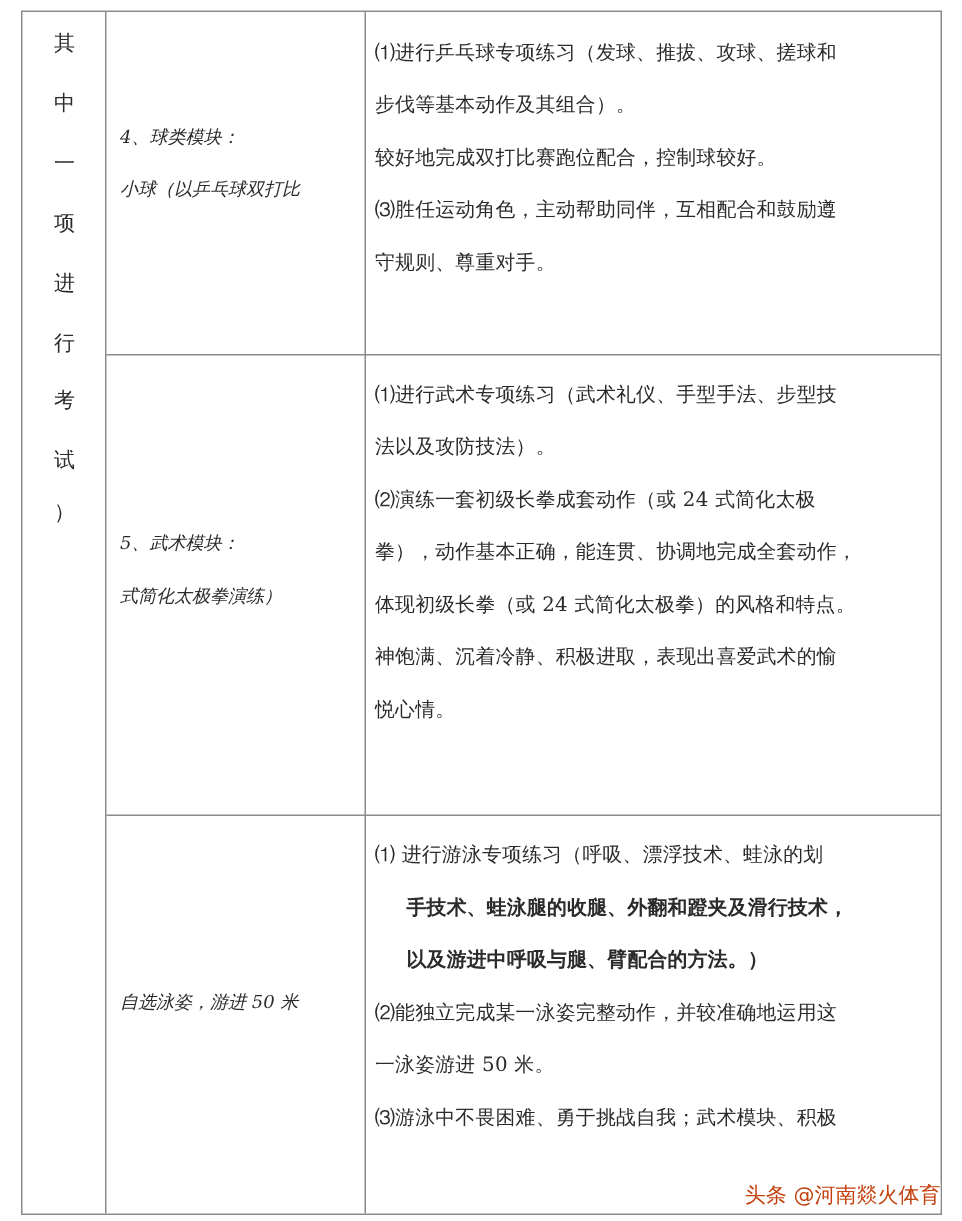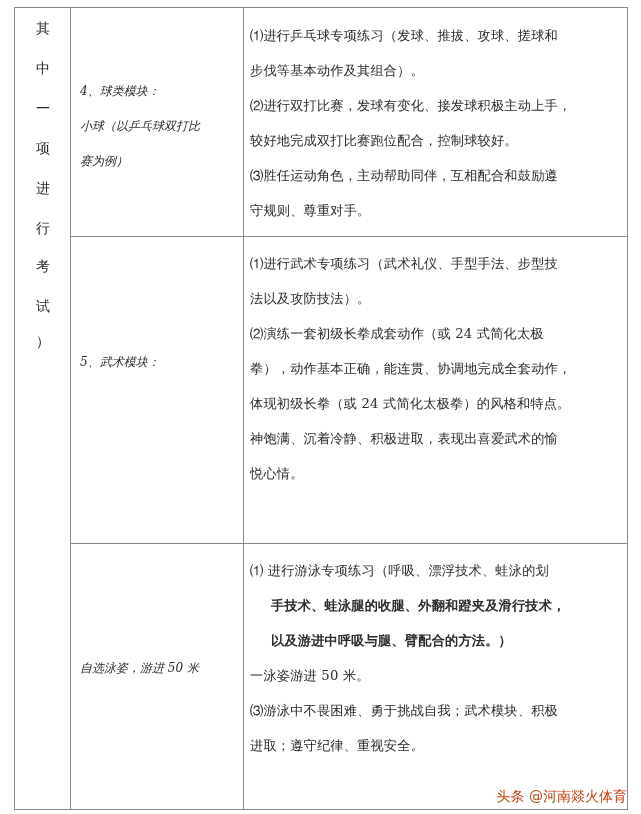--- a/index.html
+++ b/index.html
@@ -36,50 +36,49 @@
     <div class="vchar" style="top:172px">进</div>
     <div class="vchar" style="top:212px">行</div>
     <div class="vchar" style="top:250px">考</div>
     <div class="vchar" style="top:290px">试</div>
     <div class="vchar" style="top:325px">）</div>
   </div>
 
   <div class="mid" style="top:66px">
     <p>4、球类模块：</p>
     <p>小球（以乒乓球双打比</p>
-    <p>赛为例）</p>
   </div>
   <div class="right" style="top:10px">
     <p>⑴进行乒乓球专项练习（发球、推拔、攻球、搓球和</p>
     <p>步伐等基本动作及其组合）。</p>
-    <p>⑵进行双打比赛，发球有变化、接发球积极主动上手，</p>
     <p>较好地完成双打比赛跑位配合，控制球较好。</p>
     <p>⑶胜任运动角色，主动帮助同伴，互相配合和鼓励遵</p>
     <p>守规则、尊重对手。</p>
   </div>
 
   <div class="mid" style="top:337px">
     <p>5、武术模块：</p>
+    <p>式简化太极拳演练）</p>
   </div>
   <div class="right" style="top:238px">
     <p>⑴进行武术专项练习（武术礼仪、手型手法、步型技</p>
     <p>法以及攻防技法）。</p>
     <p>⑵演练一套初级长拳成套动作（或 24 式简化太极</p>
     <p>拳），动作基本正确，能连贯、协调地完成全套动作，</p>
     <p>体现初级长拳（或 24 式简化太极拳）的风格和特点。</p>
     <p>神饱满、沉着冷静、积极进取，表现出喜爱武术的愉</p>
     <p>悦心情。</p>
   </div>
 
   <div class="mid" style="top:643px">
     <p>自选泳姿，游进 50 米</p>
   </div>
   <div class="right" style="top:545px">
     <p>⑴ 进行游泳专项练习（呼吸、漂浮技术、蛙泳的划</p>
     <p class="indent">手技术、蛙泳腿的收腿、外翻和蹬夹及滑行技术，</p>
     <p class="indent">以及游进中呼吸与腿、臂配合的方法。）</p>
+    <p>⑵能独立完成某一泳姿完整动作，并较准确地运用这</p>
     <p>一泳姿游进 50 米。</p>
     <p>⑶游泳中不畏困难、勇于挑战自我；武术模块、积极</p>
-    <p>进取；遵守纪律、重视安全。</p>
   </div>
 </div>
 
 <div class="watermark">头条 @河南燚火体育</div>
 
 </body></html>

